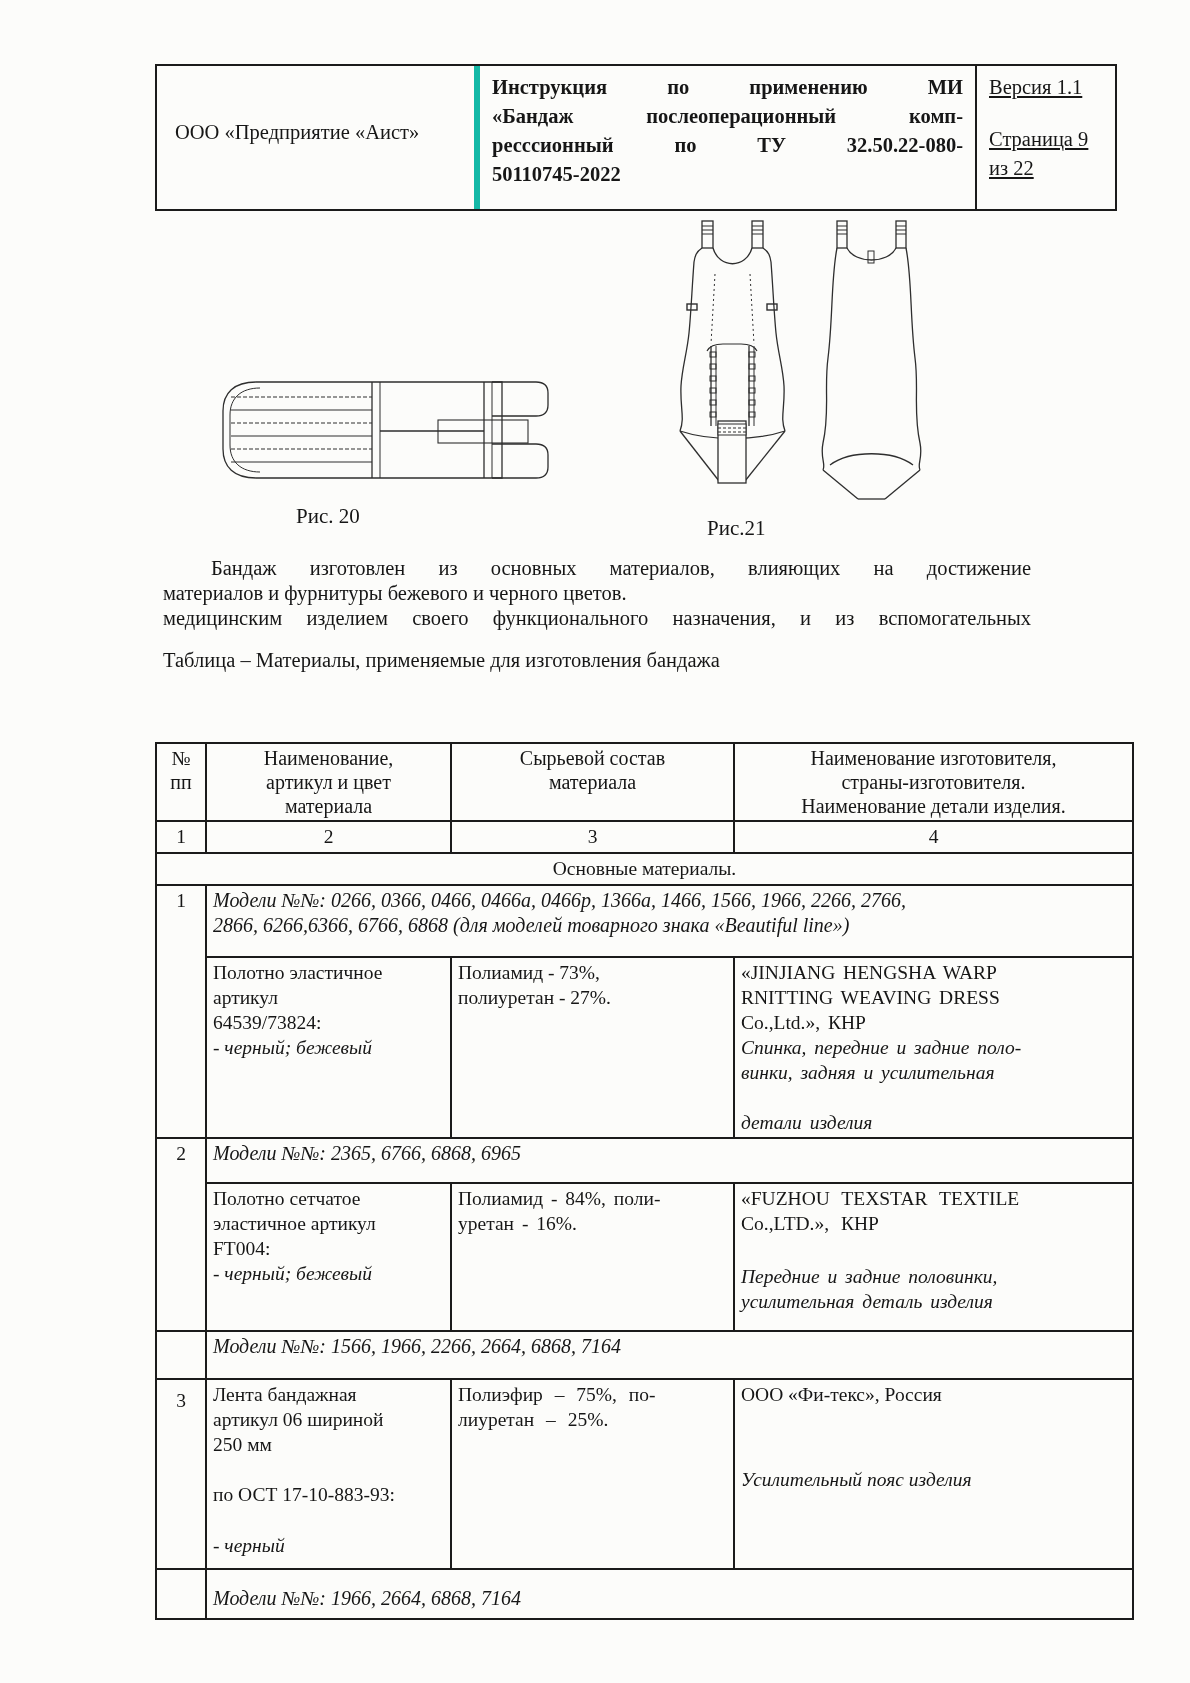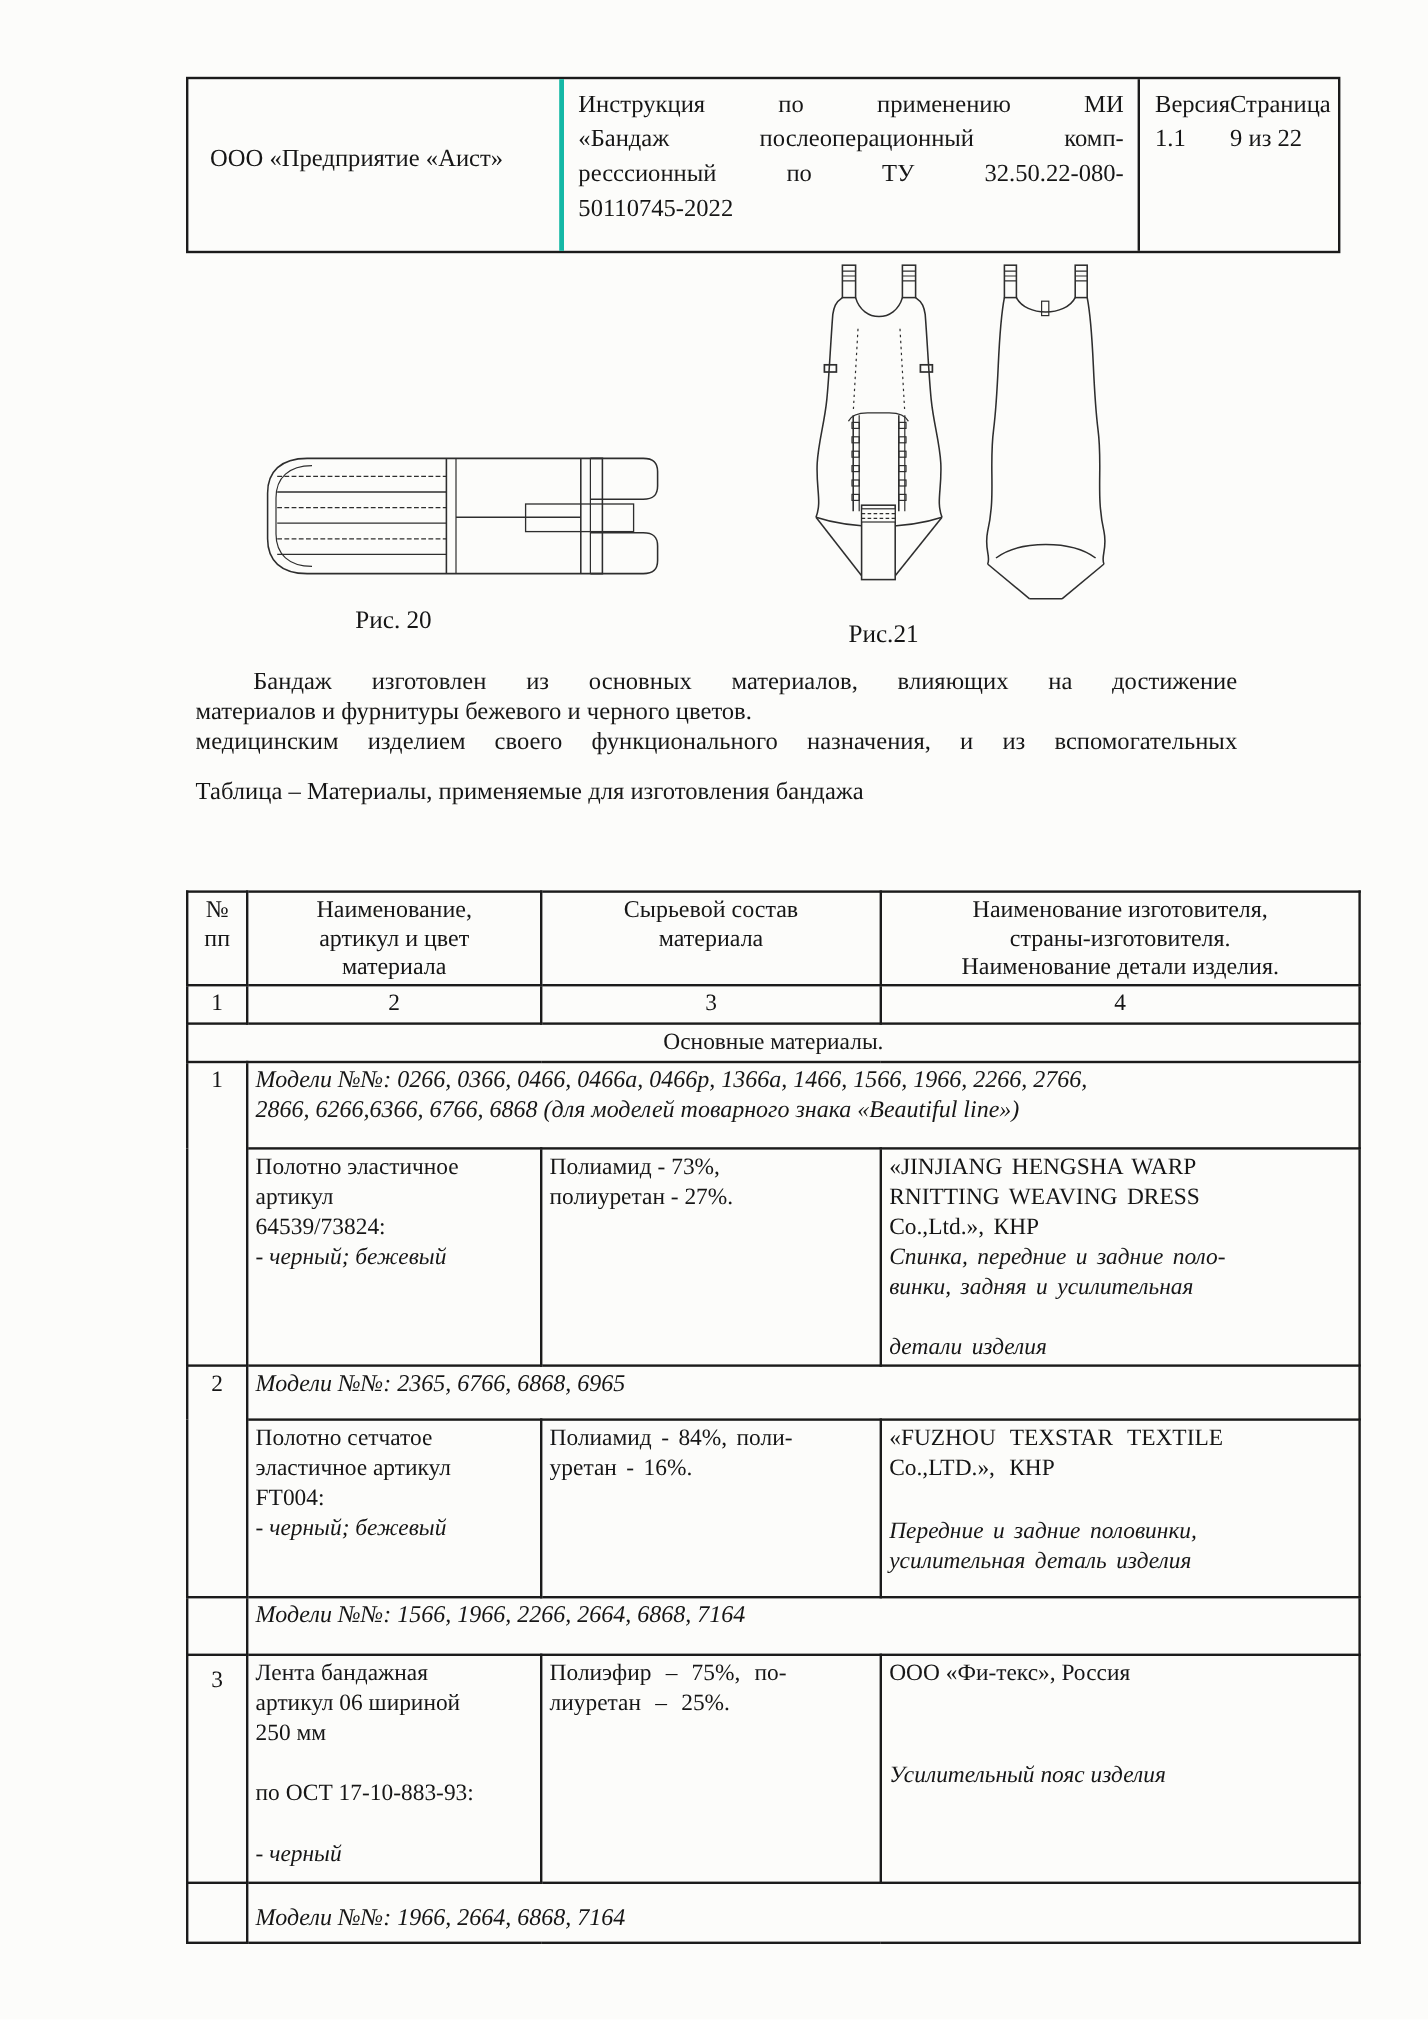--- a/index.html
+++ b/index.html
@@ -12,31 +12,32 @@
   .pre{white-space:pre-line;}
   .it{font-style:italic;}
 
   
   .hdr{
     position:absolute;left:155px;top:64px;width:962px;height:147px;
     display:flex;border:2px solid #1b1b1b;box-sizing:border-box;
     font-size:20.5px;line-height:29px;
   }
   .hdr-company{
-    width:323px;box-sizing:border-box;border-right:4px solid #14b8a6;
+    width:323px;box-sizing:border-box;border-right:6px solid #14b8a6;
     display:flex;align-items:center;padding:0 14px 10px 18px;
   }
   .hdr-title{
     width:497px;box-sizing:border-box;border-right:2px solid #1b1b1b;
     padding:7px 12px 0 12px;
+    font-weight:bold;
   }
   .hdr-title .jl{text-align:justify;text-align-last:justify;}
   .hdr-right{
-    flex:1;display:flex;flex-direction:row;justify-content:space-between;
-    padding:7px 6px 26px 12px;box-sizing:border-box;
+    flex:1;display:flex;flex-direction:column;justify-content:space-between;
+    padding:7px 6px 26px 12px;box-sizing:border-box;text-decoration:underline;
   }
 
   
   .fig{position:absolute;}
   .fig svg{display:block;}
   .drawing{stroke:#2e2e2e;fill:none;stroke-width:1.3;}
   .caption{position:absolute;font-size:21px;}
 
   
   .intro{position:absolute;left:163px;top:556px;width:868px;font-size:20.5px;line-height:25px;}

